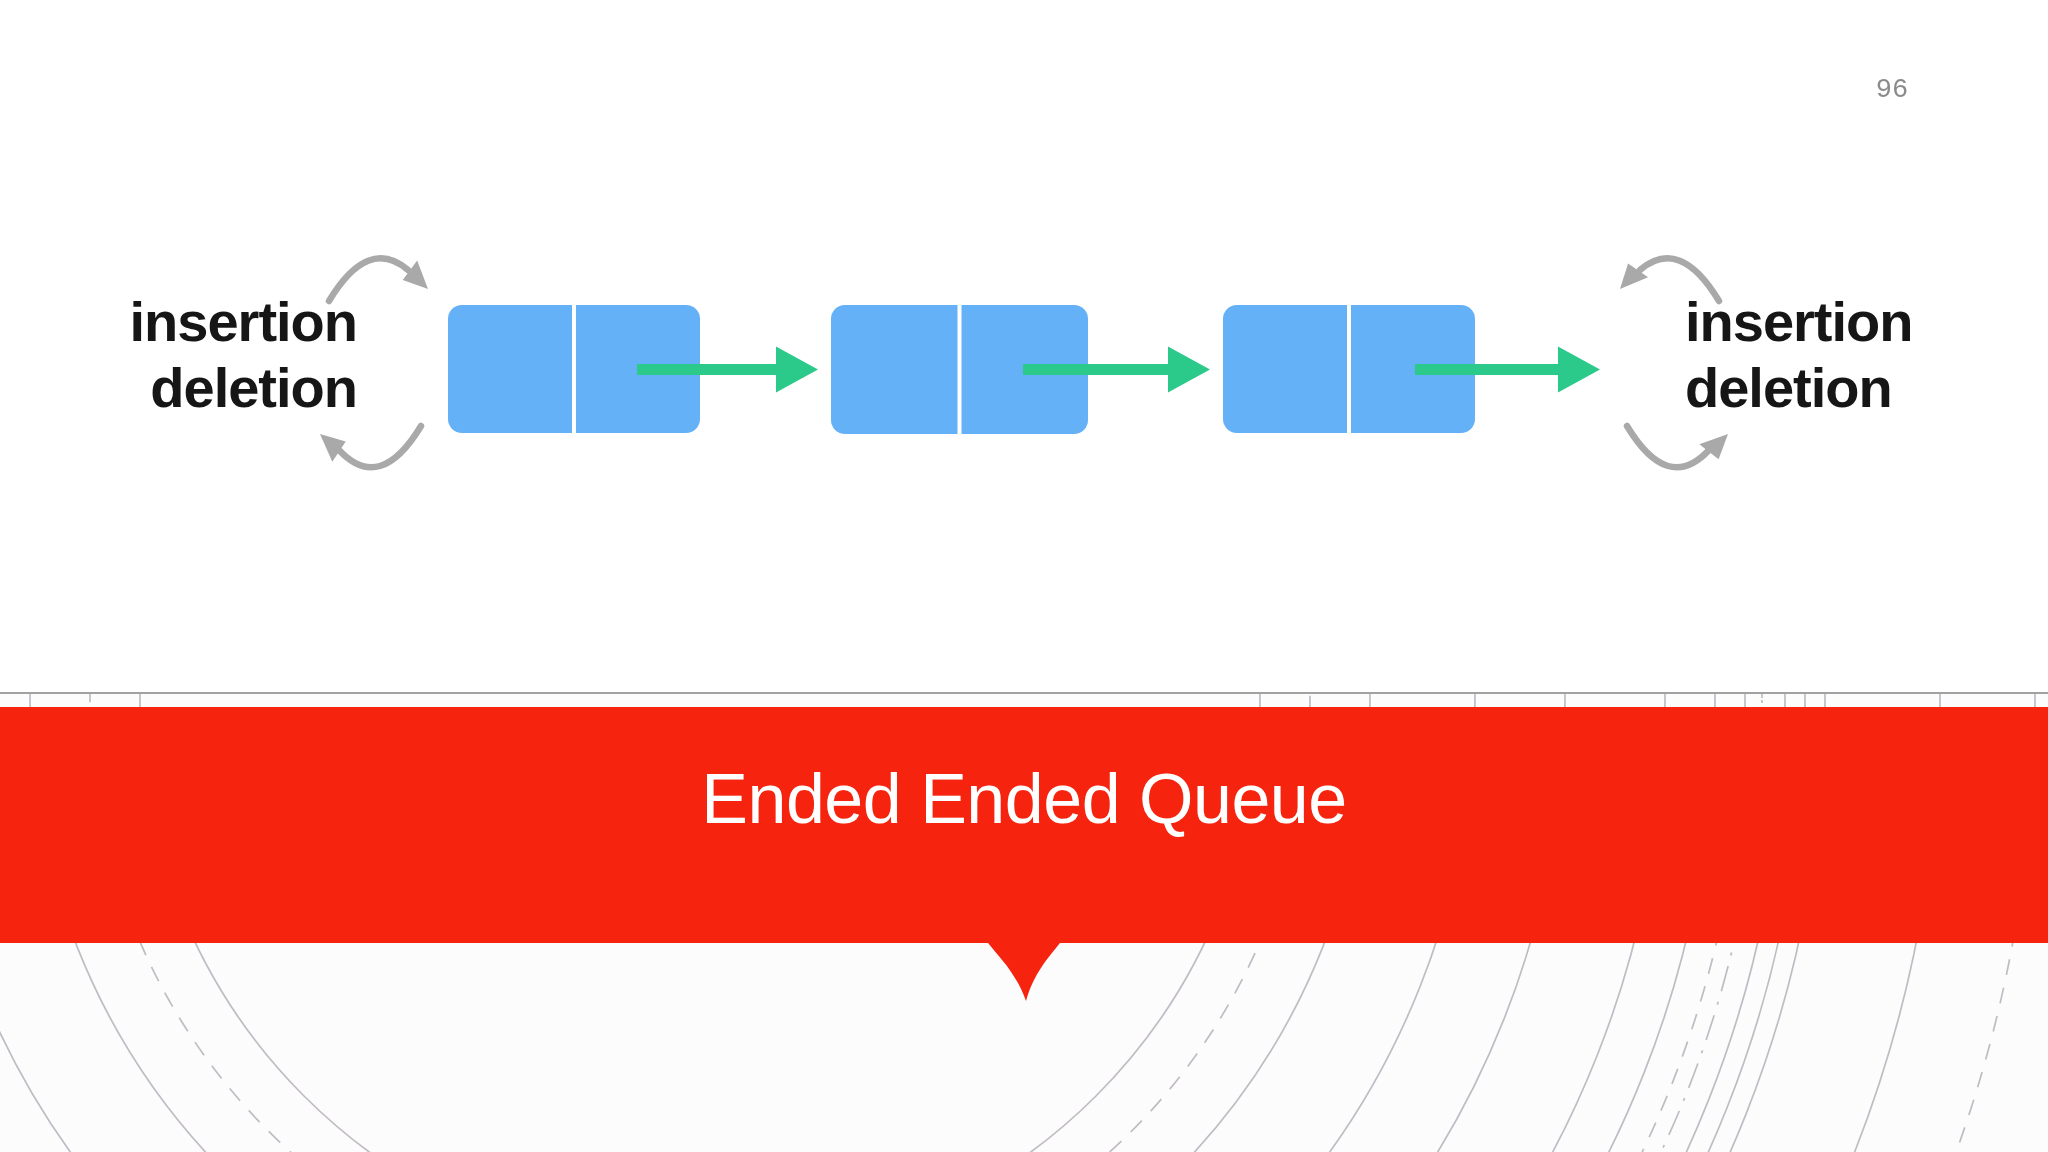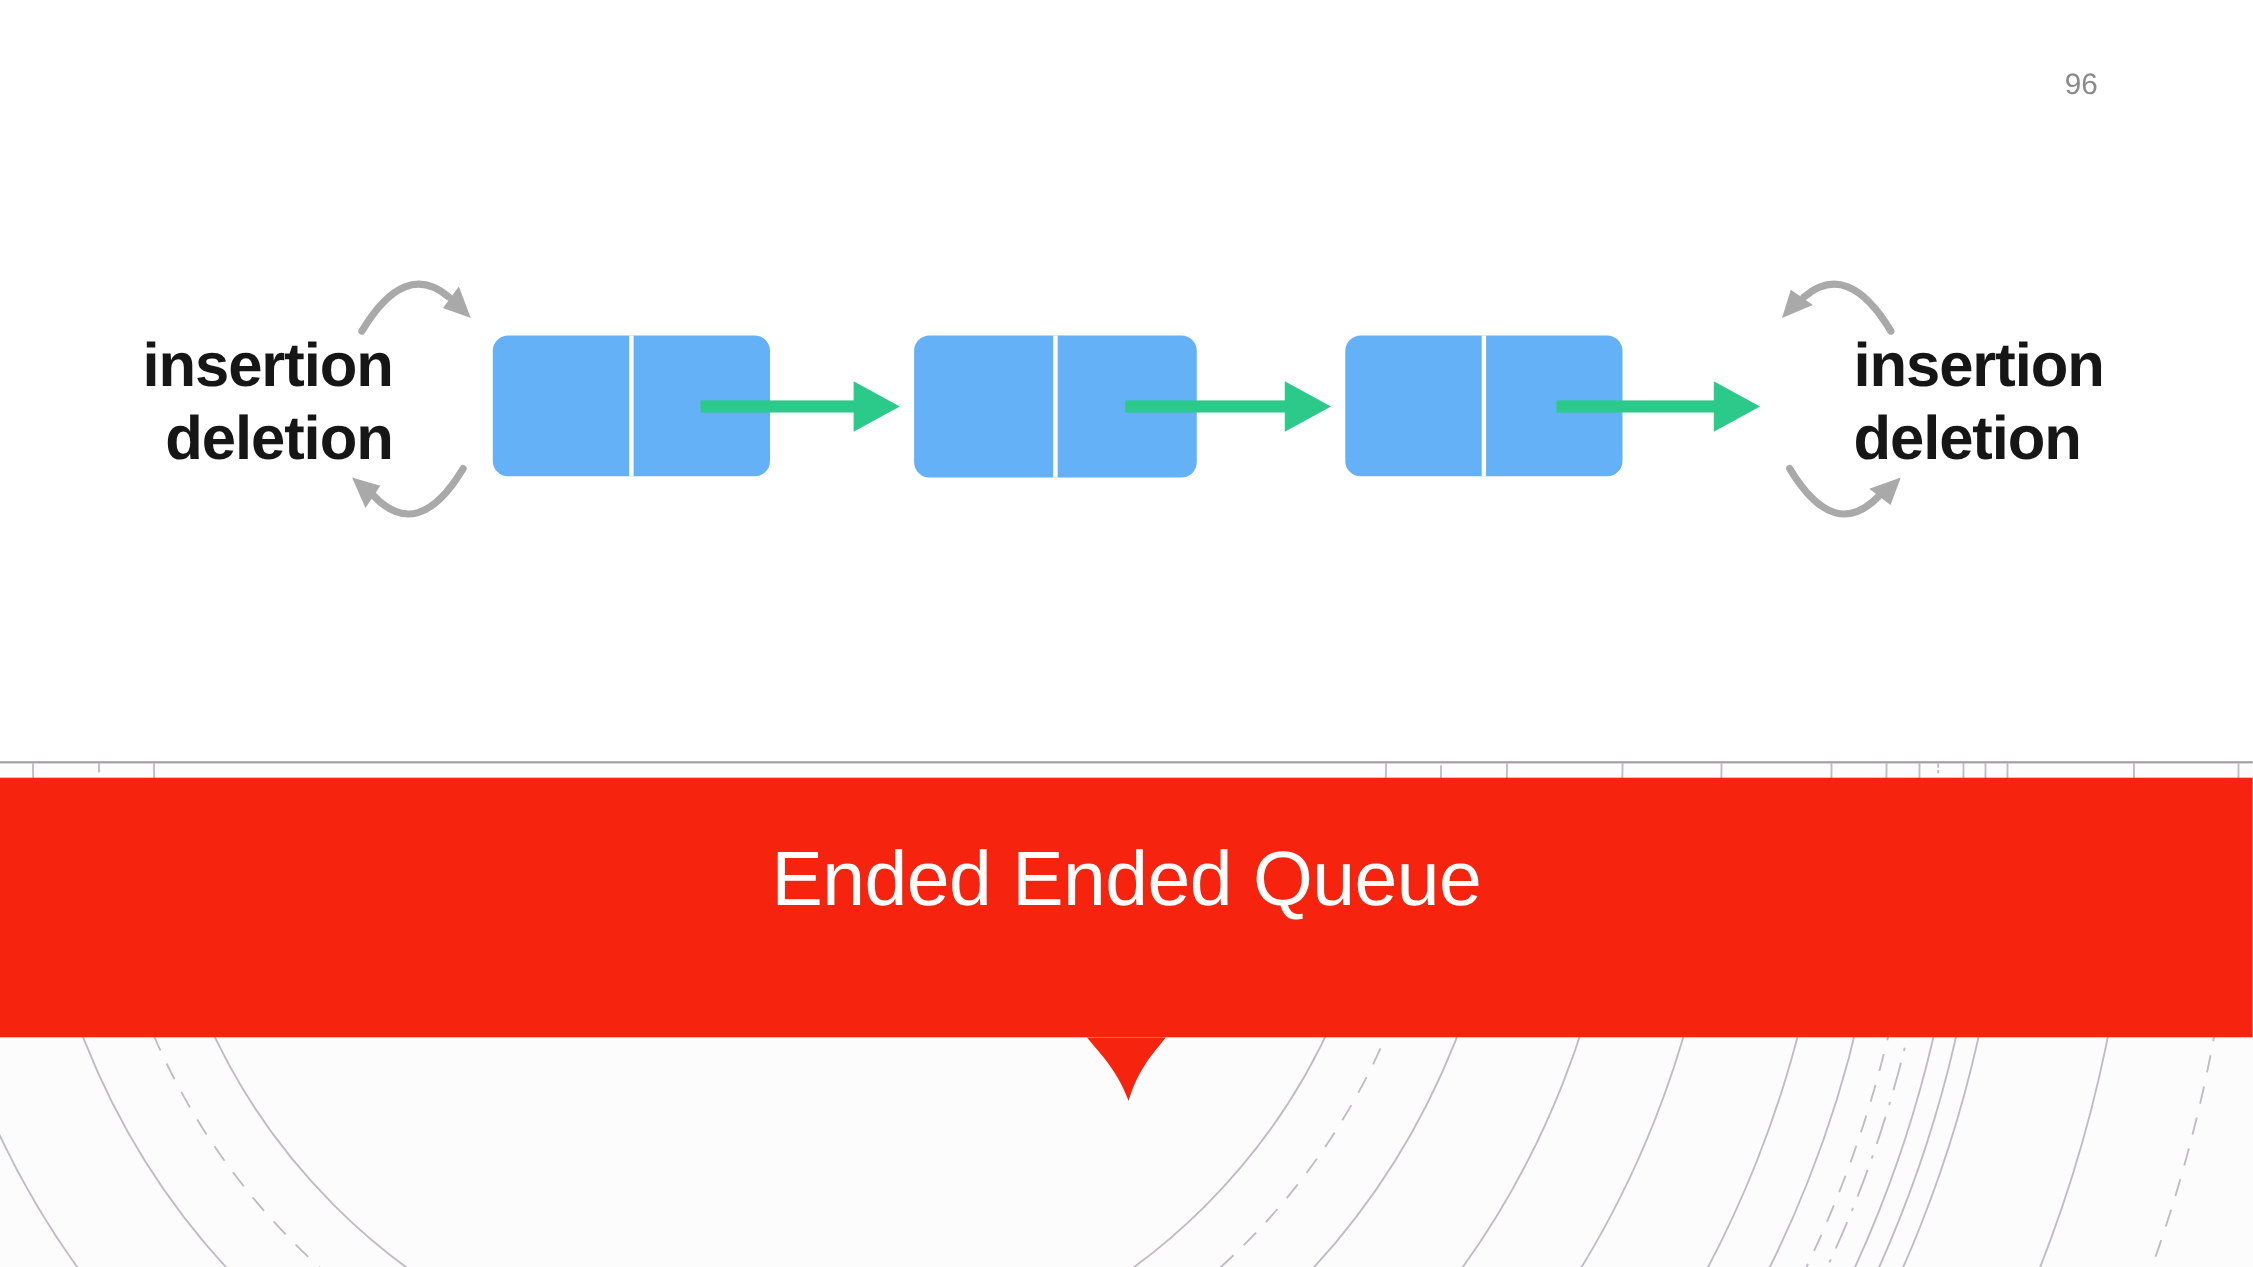--- a/index.html
+++ b/index.html
@@ -22,30 +22,30 @@
     background:#ffffff;border-bottom:2px solid #a3a0a3;
   }
   #figure-svg{left:0;top:0;width:2048px;height:692px;}
   .node-fill{fill:var(--node-blue,#64b1f7);}
   .node-divider{stroke:#ffffff;stroke-width:4;}
   .ptr{fill:var(--pointer-green,#2bc98a);}
   .curl{fill:none;stroke:var(--arrow-gray,#a9a9a9);stroke-width:6.5;stroke-linecap:round;}
   .curl-head{fill:var(--arrow-gray,#a9a9a9);}
 
   .io-label{
-    top:299px;color:var(--label-black,#161616);
+    top:289px;color:var(--label-black,#161616);
     font-size:56px;font-weight:bold;letter-spacing:-1px;line-height:66px;
     white-space:nowrap;
   }
   #label-left{right:1691px;text-align:right;}
   #label-right{left:1685px;text-align:left;}
 
   #page-number{
-    left:1862px;top:61px;width:60px;text-align:center;
-    font-family:Liberation Sans, sans-serif;
+    left:1862px;top:75px;width:60px;text-align:center;
+    font-family:Liberation Mono, monospace;
     font-size:27px;color:var(--page-number-gray,#8b8b8b);z-index:3;
   }
 
   
   #title-banner{
     left:0;top:707px;width:2048px;height:236px;z-index:4;
     background:var(--banner-red,#f6230e);
     display:flex;align-items:center;justify-content:center;
   }
   #slide-title{

